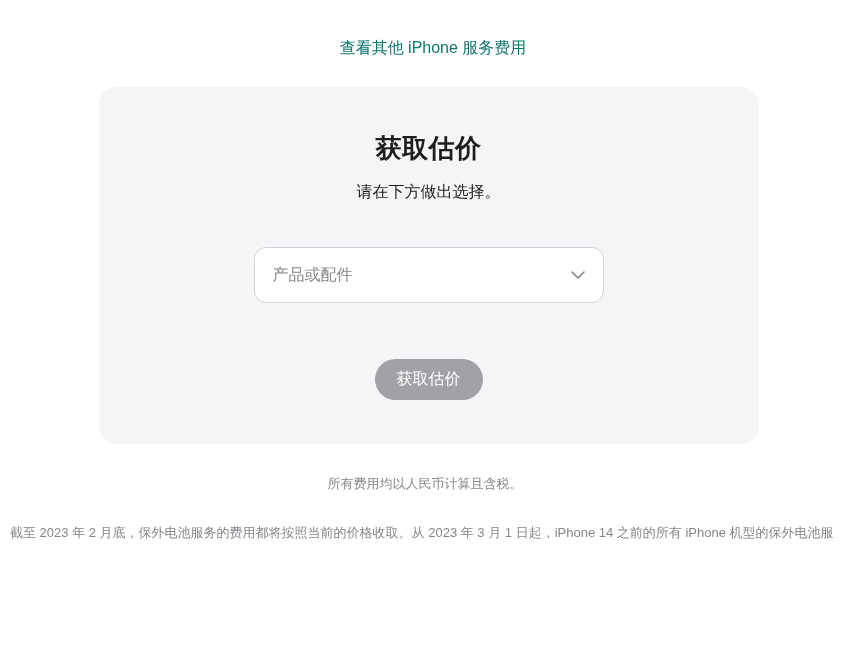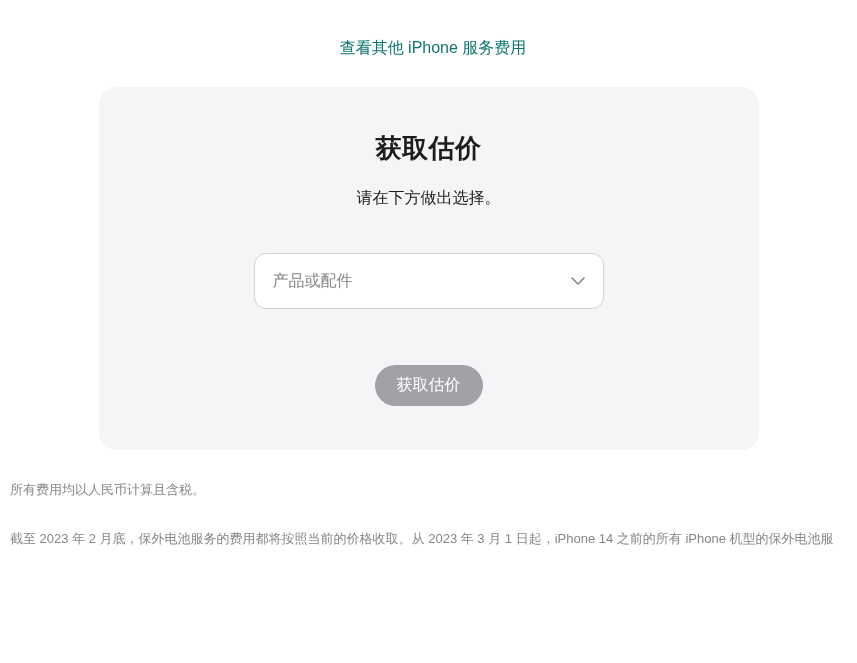--- a/index.html
+++ b/index.html
@@ -33,21 +33,21 @@
       padding: 44px 40px 44px 40px;
       text-align: center;
     }
     .card-title {
       font-size: 26px;
       font-weight: 600;
       color: #1d1d1f;
       letter-spacing: 0.5px;
     }
     .card-subtitle {
-      margin-top: 22px;
+      margin-top: 16px;
       font-size: 16px;
       color: #1d1d1f;
     }
     .select-wrap {
       width: 350px;
       margin: 0 auto;
       margin-top: 44px;
     }
     .select-wrap.second {
       margin-top: 20px;
@@ -107,20 +107,21 @@
     }
     .footnotes {
       width: 830px;
       margin: 28px auto 0 10px;
       color: #86868b;
       font-size: 13px;
       line-height: 1.9;
     }
     .footnote-line {
       display: block;
+      text-align: center;
     }
   </style>
 </head>
 <body>
 
 <div class="top-link">
   <a href="#">查看其他 iPhone 服务费用</a>
 </div>
 
 <div class="card">

